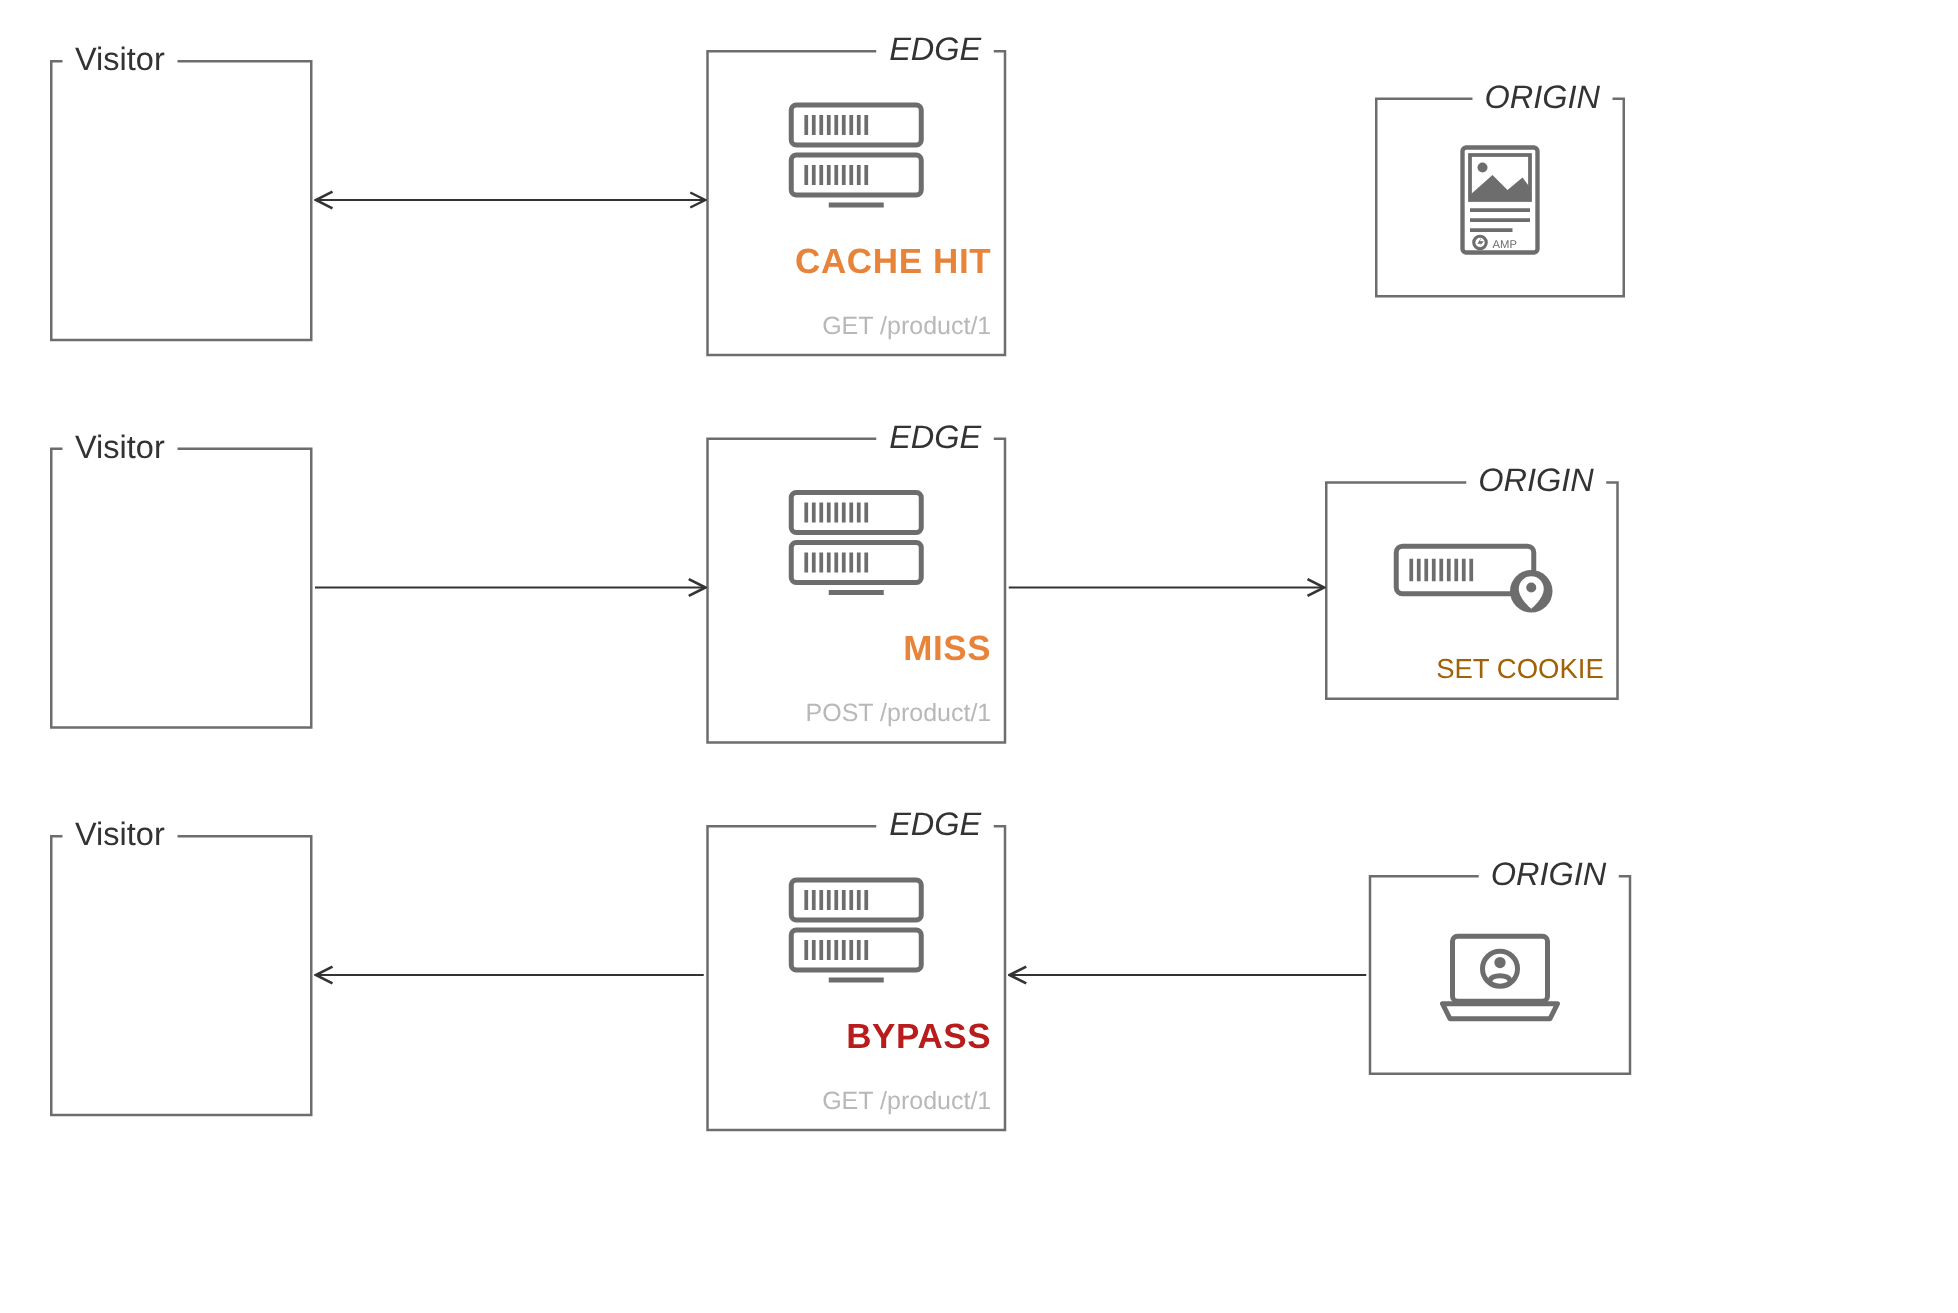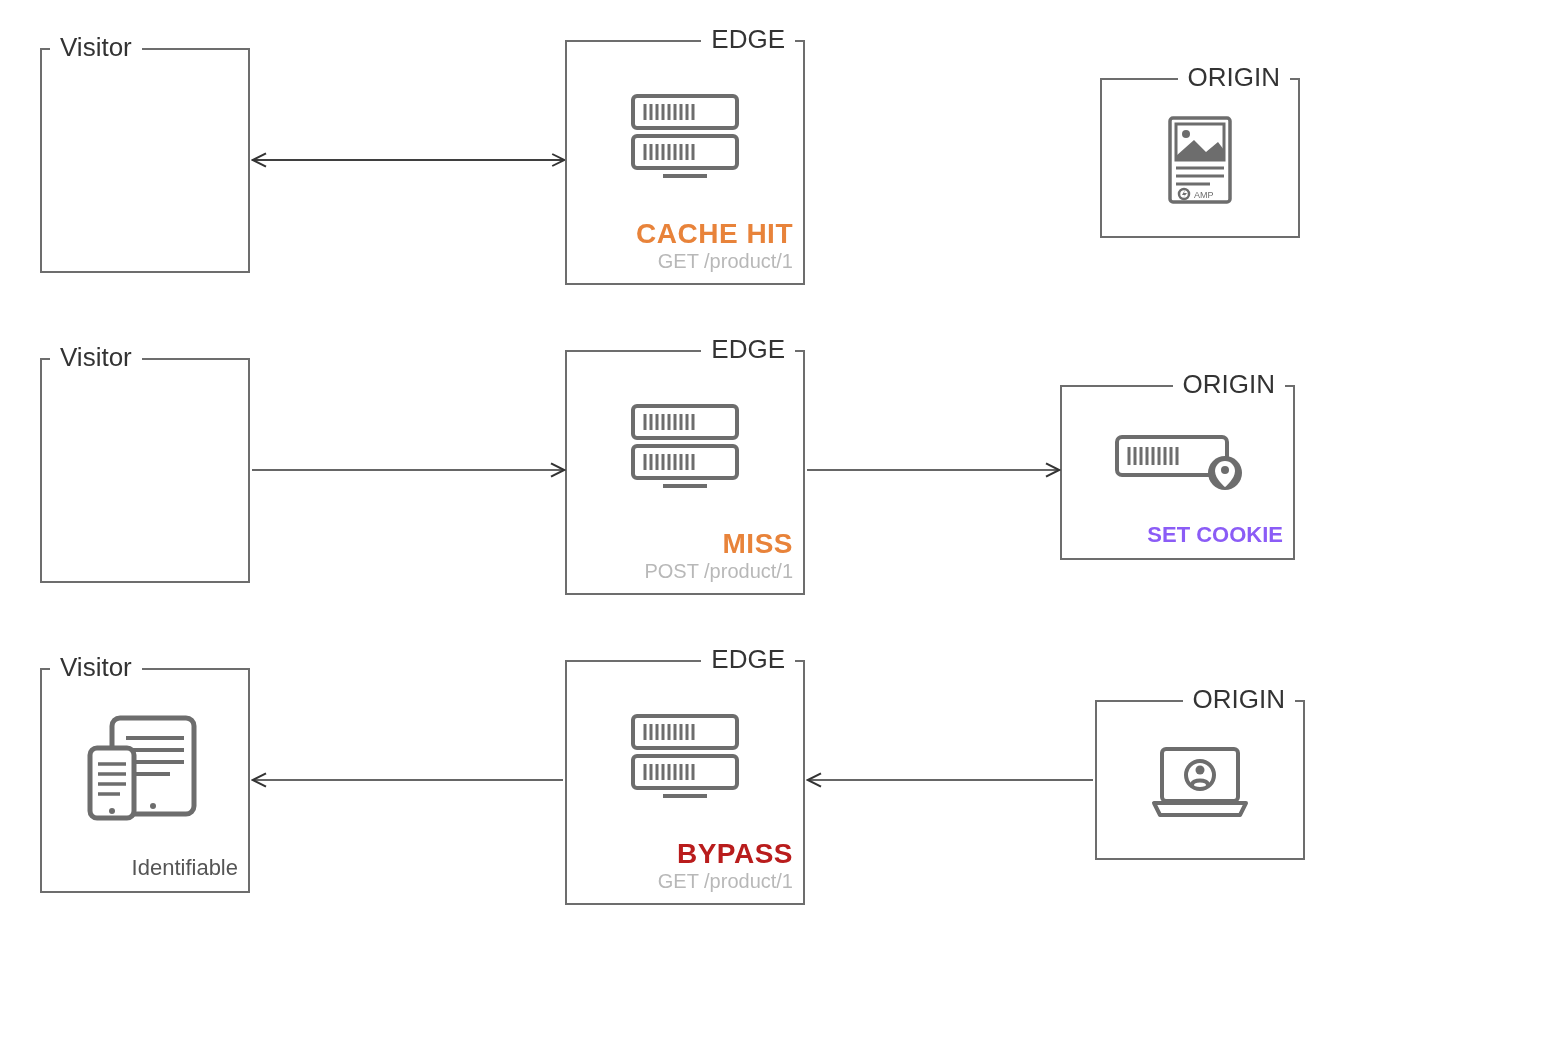--- a/index.html
+++ b/index.html
@@ -21,21 +21,21 @@
   }
   .box-legend {
     position: absolute;
     top: -18px;
     background: #ffffff;
     padding: 0 10px;
     font-size: 26px;
     color: #333333;
   }
   .legend-left  { left: 8px; }
-  .legend-right { right: 8px; }
+  .legend-right { right: 8px; font-style: italic; }
   .box-content {
     position: absolute;
     inset: 14px 10px 10px 10px;
     display: flex;
     flex-direction: column;
     align-items: flex-end;
     justify-content: flex-start;
   }
   .icon-slot {
     flex: 1 1 auto;
@@ -43,31 +43,32 @@
     align-items: center;
     justify-content: center;
     width: 100%;
   }
   .caption {
     font-size: 22px;
     color: #555555;
     margin-top: 6px;
     text-align: center;
   }
-  .caption-strong { font-weight: 700; color: #8b5cf6; }
+  .caption-strong { font-weight: 400; color: #a16207; }
   .status {
     font-size: 28px;
     font-weight: 700;
     letter-spacing: 0.5px;
     text-align: center;
   }
   .sub {
     font-size: 20px;
     color: #b8b8b8;
     text-align: center;
+    margin-top: 25px;
   }
 
   
   svg.arrows {
     position: absolute;
     inset: 0;
     width: 1566px;
     height: 1050px;
     pointer-events: none;
   }
@@ -199,39 +200,20 @@
           <path d="M122,42 C116,42 112,47 112,52 C112,60 122,68 122,68 C122,68 132,60 132,52 C132,47 128,42 122,42 Z" fill="#ffffff"></path>
           <circle cx="122" cy="51" r="4" fill="#6d6d6d"></circle>
         </svg>
       </div>
       <div class="caption caption-strong">SET COOKIE</div>
     </div>
   </div>
 
   <div class="box" style="left:40px; top:668px; width:210px; height:225px;">
     <div class="box-legend legend-left">Visitor</div>
-    <div class="box-content">
-      <div class="icon-slot">
-        <svg class="icon" width="130" height="110" viewBox="0 0 130 110">
-          <rect x="32" y="6" width="82" height="96" rx="8" ry="8" fill="none" stroke="#6d6d6d" stroke-width="5"></rect>
-          <circle cx="73" cy="94" r="3" fill="#6d6d6d"></circle>
-          <line x1="46" y1="26" x2="104" y2="26" stroke="#6d6d6d" stroke-width="4"></line>
-          <line x1="46" y1="38" x2="104" y2="38" stroke="#6d6d6d" stroke-width="4"></line>
-          <line x1="46" y1="50" x2="104" y2="50" stroke="#6d6d6d" stroke-width="4"></line>
-          <line x1="46" y1="62" x2="90" y2="62" stroke="#6d6d6d" stroke-width="4"></line>
-          <rect x="10" y="36" width="44" height="70" rx="7" ry="7" fill="#ffffff" stroke="#6d6d6d" stroke-width="5"></rect>
-          <circle cx="32" cy="99" r="3" fill="#6d6d6d"></circle>
-          <line x1="18" y1="52" x2="46" y2="52" stroke="#6d6d6d" stroke-width="3.5"></line>
-          <line x1="18" y1="62" x2="46" y2="62" stroke="#6d6d6d" stroke-width="3.5"></line>
-          <line x1="18" y1="72" x2="46" y2="72" stroke="#6d6d6d" stroke-width="3.5"></line>
-          <line x1="18" y1="82" x2="40" y2="82" stroke="#6d6d6d" stroke-width="3.5"></line>
-        </svg>
-      </div>
-      <div class="caption">Identifiable</div>
-    </div>
   </div>
 
   <div class="box" style="left:565px; top:660px; width:240px; height:245px;">
     <div class="box-legend legend-right">EDGE</div>
     <div class="box-content">
       <div class="icon-slot">
         <svg class="icon" width="140" height="110" viewBox="0 0 140 110">
           <rect x="18" y="14" width="104" height="32" rx="4" fill="none" stroke="#6d6d6d" stroke-width="4"></rect>
           <rect x="18" y="54" width="104" height="32" rx="4" fill="none" stroke="#6d6d6d" stroke-width="4"></rect>
           <g stroke="#6d6d6d" stroke-width="3">

